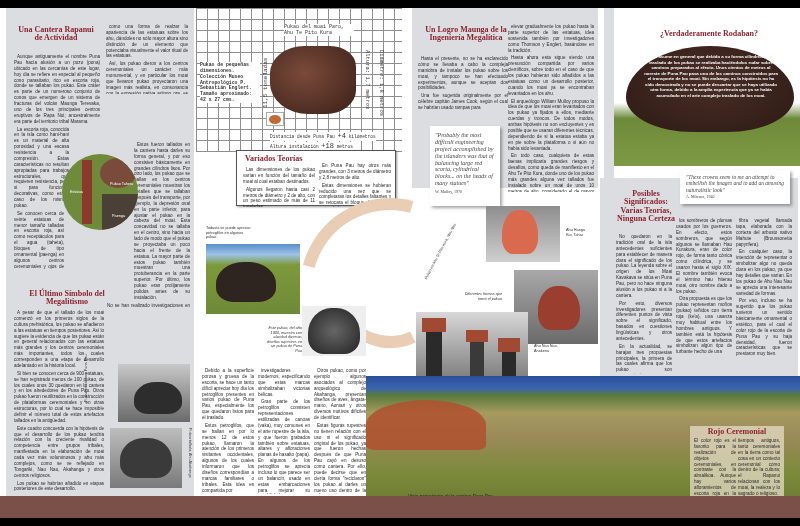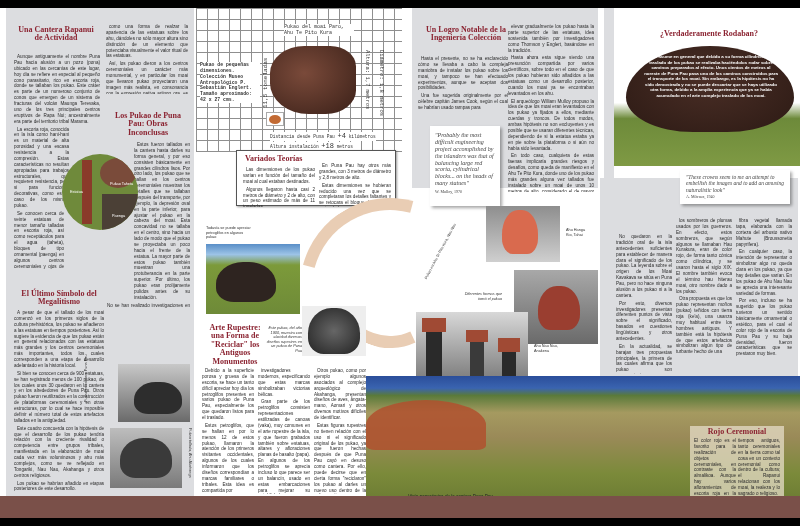--- a/index.html
+++ b/index.html
@@ -32,36 +32,35 @@
     <p style="width:55px">La escoria roja, conocida en la isla como hani-hani es un material de alta porosidad y una escasa resistencia a la compresión. Estas características no resultan apropiadas para trabajos estructurales, que requieren resistencia, pero si para funciones decorativas, como es el caso de los mismos pukao.</p>
     <p style="width:50px">Se conocen cerca de veinte estatuas de menor tamaño talladas en escoria roja, así como receptáculos para el agua (taheta), bloques de tipo ornamental (paenga) en algunos centros ceremoniales y ojos de moai.</p>
 
   </div>
 
   <div class="col" style="left:106px;top:16px;width:82px;height:70px">
     <p>como una forma de realzar la apariencia de las estatuas sobre los ahu, dándoles no sólo mayor altura sino distinción de un elemento que potenciaba visualmente el valor ritual de las estatuas.</p>
     <p>Así, los pukao dieron a los centros ceremoniales un carácter más monumental, y en particular los moai que llevaron pukao proyectaron una imagen más realista, en consonancia con la expresión nativa ariingo ora, es decir, "rostro viviente".</p>
   </div>
 
-  <h2 class="t abs" style="left:108px;top:104px;width:80px">Los Pukao de Puna Pau: Obras Inconclusas</h2>
   <div class="col" style="left:104px;top:134px;width:86px;height:166px">
     <p style="padding-left:30px">Estos fueron tallados en la cantera hasta darles su forma general, y por eso consisten básicamente en grandes cilindros lisos. Por otro lado, los pukao que se hallan en los centros ceremoniales muestran los detalles que se tallaban después del transporte, por ejemplo, la depresión oval en la parte inferior, para ajustar el pukao en la cabeza del moai. Esta concavidad no se tallaba en el centro, sino hacia un lado de modo que el pukao se proyectaba un poco hacia el frente de la estatua. La mayor parte de estos pukao también muestran una protuberancia en la parte superior. Por último, los pukao eran prolijamente pulidos antes de su instalación.</p>
     <p>No se han realizado investigaciones en esta cantera, por lo cual es difícil evaluar la verdadera dimensión del trabajo realizado y la cronología de esta actividad. Sin embargo, es evidente que en una época se llevó a cabo un trabajo intensivo, como lo muestra la gran cantidad de pukao que quedaron listos para su transporte en las laderas de Puna Pau.</p>
   </div>
 
   <div class="abs" style="left:62px;top:146px;width:76px;height:76px;border-radius:50%;overflow:hidden;background:#6f8a3b">
     <div class="abs" style="left:20px;top:6px;width:10px;height:64px;background:#8a3a2a"></div>
     <div class="abs" style="left:38px;top:4px;width:36px;height:30px;background:#7a4b3a;border-radius:50%"></div>
     <div class="abs" style="left:40px;top:40px;width:36px;height:36px;background:#4b4036"></div>
     <span class="abs cap" style="left:48px;top:28px;color:#fff">Pukao Taheta</span>
     <span class="abs cap" style="left:8px;top:36px;color:#fff">Estatua</span>
     <span class="abs cap" style="left:50px;top:60px;color:#fff">Paenga</span>
   </div>
 
-  <h2 class="t abs" style="left:16px;top:282px;width:86px">El Último Símbolo del Megalitismo</h2>
+  <h2 class="t abs" style="left:24px;top:282px;width:86px">El Último Símbolo del Megalitismo</h2>
   <div class="col" style="left:14px;top:302px;width:90px;height:182px">
     <p>A pesar de que el tallado de los moai comenzó en los primeros siglos de la cultura prehistórica, los pukao se añadieron a las estatuas en tiempos posteriores. Así lo sugiere la evidencia de que los pukao están en general relacionados con las estatuas más grandes y los centros ceremoniales más importantes, todos los cuales corresponden a una etapa de desarrollo adelantado en la historia local.</p>
     <p>Si bien se conocen cerca de 900 estatuas, se han registrado menos de 100 pukao, de los cuales unos 30 quedaron en la cantera y en los alrededores de Puna Pau. Otros pukao fueron reutilizados en la construcción de plataformas ceremoniales y en otras estructuras, por lo cual se hace imposible definir el número total de estos artefactos tallados en la antigüedad.</p>
     <p>Este cuadro concuerda con la hipótesis de que el desarrollo de los pukao tendría relación con la creciente rivalidad o competencia entre grupos tribales, manifestada en la elaboración de moai cada vez más voluminosos y ahu más complejos, como se ve reflejado en Tongariki, Nau Nau, Akahanga y otros centros religiosos.</p>
     <p>Los pukao se habrían añadido en etapas posteriores de este desarrollo.</p>
   </div>
 
   <div class="abs" style="left:118px;top:356px;width:72px;height:58px;background:linear-gradient(#c8c8c8,#6a6a6a)">
     <div class="abs rock" style="left:16px;top:18px;width:48px;height:32px;background:#2d2d2d"></div>
   </div>
@@ -105,41 +104,40 @@
   </div>
 
   <div class="swirl" style="left:300px;top:190px;width:180px;height:180px;transform:rotate(-30deg)"></div>
   <div class="swirl" style="left:330px;top:220px;width:120px;height:120px;transform:rotate(200deg)"></div>
 
   <span class="abs cap" style="left:206px;top:218px;width:48px">Todavía se puede apreciar petroglifos en algunos pukao</span>
   <div class="abs" style="left:206px;top:236px;width:94px;height:70px;background:linear-gradient(#5a8fc8 0,#9cc3e6 15%,#7c9a3a 30%,#6e8a38 100%)">
     <div class="abs rock" style="left:10px;top:18px;width:60px;height:40px;background:#2e2420"></div>
   </div>
 
-  <h2 class="t abs" style="left:206px;top:316px;width:58px">Arte Rupestre: una Forma de "Reciclar" los Antiguos Monumentos</h2>
   <span class="abs cap" style="left:266px;top:318px;width:36px;text-align:right;font-style:italic">Este pukao, del año 1900, muestra con claridad diversos diseños rupestres en un pukao de Puna Pau</span>
   <div class="abs" style="left:302px;top:298px;width:64px;height:50px;background:#eee">
     <div class="abs rock" style="left:6px;top:2px;width:52px;height:46px;background:radial-gradient(#666,#222)"></div>
   </div>
 
   <div class="col" style="left:202px;top:360px;width:52px;height:126px">
     <p>Debido a la superficie porosa y gruesa de la escoria, se hace un tanto difícil apreciar hoy día los petroglifos presentes en varios pukao de Puna Pau, especialmente los que quedaron listos para el traslado.</p>
     <p>Estos petroglifos, que se hallan en por lo menos 12 de estos pukao, llamaron la atención de los primeros visitantes occidentales, algunos de los cuales informaron que los diseños correspondían a marcas familiares o tribales. Esta idea es compartida por</p>
   </div>
   <div class="col" style="left:258px;top:360px;width:52px;height:126px">
     <p>investigadores modernos, especificando que estas marcas simbolizaban victorias bélicas.</p>
     <p>Gran parte de los petroglifos consisten representaciones estilizadas de canoas (vaka), muy comunes en el arte rupestre de la isla, y que fueron grabados también sobre estatuas, altares y afloraciones planas de basalto (papa). En algunos de los petroglifos se aprecia incluso lo que parece ser un balancín, usado en estas embarcaciones para mejorar su estabilidad.</p>
   </div>
   <div class="col" style="left:314px;top:360px;width:52px;height:126px">
     <p>Otros pukao, como por ejemplo algunos asociados al complejo arqueológico de Akahanga, presentan diseños de aves, ångata-mano, Aomari y otros diversos motivos difíciles de identificar.</p>
     <p>Estas figuras rupestres no tienen relación con el uso ni el significado original de los pukao, ya que fueron hechas después de que Puna Pau cayó en desuso como cantera. Por ello, puede decirse que en cierta forma "reciclaron" los pukao al darles un nuevo uso dentro de la cultura antigua.</p>
   </div>
 
   <div class="abs grey" style="left:412px;top:0;width:186px;height:180px"></div>
-  <h2 class="t abs" style="left:420px;top:18px;width:92px">Un Logro Notable de la Ingeniería Colección</h2>
+  <h2 class="t abs" style="left:420px;top:18px;width:92px">Un Logro Maunga de la Ingeniería Megalítica</h2>
   <div class="col" style="left:418px;top:48px;width:90px;height:60px">
     <p>Hasta el presente, no se ha esclarecido cómo se llevaba a cabo la compleja maniobra de instalar los pukao sobre los moai, y tampoco se han efectuado experimentos, aunque se aceptan dos posibilidades.</p>
     <p>Una fue sugerida originalmente por el célebre capitán James Cook, según el cual se habrían usado rampas para</p>
   </div>
   <div class="abs quote" style="left:430px;top:118px;width:70px;height:80px;padding:6px 5px;font-size:6px;line-height:1.15">
     <div>"Probably the most difficult engineering project accomplished by the islanders was that of balancing large red scoria, cylindrical blocks... on the heads of many statues"</div>
     <div style="font-style:normal;font-size:4px;margin-top:3px">W. Mulloy, 1970</div>
   </div>
   <div class="col" style="left:508px;top:16px;width:86px;height:168px">
     <p>elevar gradualmente los pukao hasta la parte superior de las estatuas, idea sostenida también por investigadores como Thomson y Englert, basándose en la tradición.</p>
@@ -186,20 +184,21 @@
     <div class="abs" style="left:12px;top:38px;width:168px;height:86px;background:radial-gradient(ellipse at 50% 40%,#4a2e26,#2c1a14);border-radius:50% 50% 40% 40%/60% 60% 40% 40%"></div>
     <h2 class="t abs" style="left:20px;top:22px;width:150px;font-size:8px">¿Verdaderamente Rodaban?</h2>
     <div class="abs" style="left:30px;top:46px;width:134px;font-size:4.4px;line-height:1.25;color:#fff;font-weight:bold;text-align:center">Se asume en general que debido a su forma cilíndrica, el traslado de los pukao se realizaba haciéndolos rodar sobre caminos preparados al efecto. Unos cientos de metros al noreste de Puna Pau pasa uno de los caminos construidos para el transporte de los moai. Sin embargo, es la hipótesis no ha sido demostrada y no se puede descartar que se haya utilizado otra forma, debido a la amplia experiencia que ya se había acumulado en el arte complejo traslado de los moai.</div>
   </div>
 
   <div class="abs quote" style="left:680px;top:162px;width:110px;height:34px;padding:4px 6px;font-size:5.5px;line-height:1.15">
     <div>"These crowns seem to me an attempt to embellish the images and to add an amusing naturalistic look"</div>
     <div style="font-style:normal;font-size:4px;margin-top:2px">A. Métraux, 1940</div>
   </div>
 
+  <h2 class="t abs" style="left:616px;top:182px;width:60px">Posibles Significados: Varias Teorías, Ninguna Certeza</h2>
   <div class="col" style="left:616px;top:226px;width:56px;height:140px">
     <p>No quedaron en la tradición oral de la isla antecedentes suficientes para establecer de manera clara el significado de los pukao. La leyenda sobre el origen de los Moai Kavakava se sitúa en Puna Pau, pero no hace ninguna alusión a los pukao ni a la cantera.</p>
     <p>Por esto, diversos investigadores presentan diferentes puntos de vista sobre el significado, basados en cuestiones lingüísticas y otros antecedentes.</p>
     <p>En la actualidad, se barajan tres propuestas principales, la primera de las cuales afirma que los pukao son representaciones estilizadas de</p>
   </div>
   <div class="col" style="left:676px;top:210px;width:56px;height:156px">
     <p>los sombreros de plumas usados por los guerreros. En efecto, estos sombreros, que según algunos se llamaban Hau Kurakura, eran de color rojo, de forma tanto cónica como cilíndrica, y se usaron hasta el siglo XIX. El nombre también evoca el término hau hiterau moai, otro nombre dado a los pukao.</p>
     <p>Otra propuesta es que los pukao representan moños (pukao) teñidos con tierra roja (ke'a), una usanza muy habitual entre los hombres antiguos. Y también está la hipótesis de que estos artefactos simbolizan algún tipo de turbante hecho de una</p>
   </div>
   <div class="col" style="left:736px;top:210px;width:56px;height:156px">

